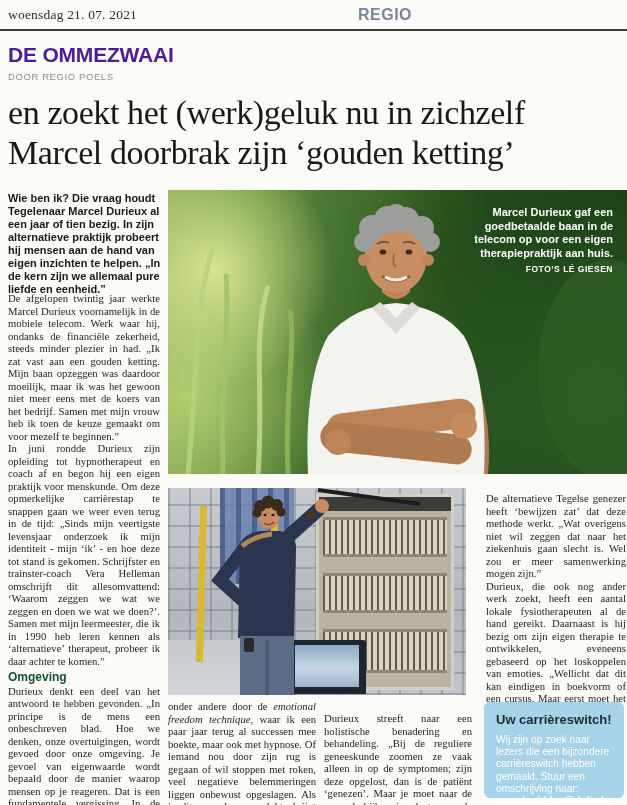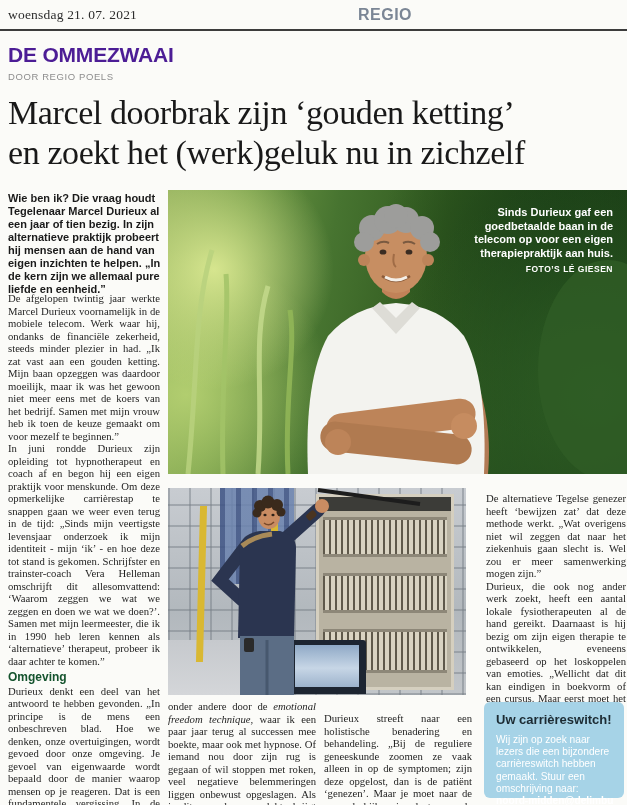--- a/index.html
+++ b/index.html
@@ -89,22 +89,22 @@
 <div class="page">
 
   <div class="m-date">woensdag 21. 07. 2021</div>
   <div class="m-section">REGIO</div>
   <div class="m-rule"></div>
 
   <div class="kicker">DE OMMEZWAAI</div>
   <div class="byline">DOOR REGIO POELS</div>
 
   <div class="headline">
+    <div>en zoekt het (werk)geluk nu in zichzelf</div>
     <div>Marcel doorbrak zijn ‘gouden ketting’</div>
-    <div>en zoekt het (werk)geluk nu in zichzelf</div>
   </div>
 
   <div class="intro">Wie ben ik? Die vraag houdt Tegelenaar Marcel Durieux al een jaar of tien bezig. In zijn alternatieve praktijk probeert hij mensen aan de hand van eigen inzichten te helpen. „In de kern zijn we allemaal pure liefde en eenheid.”</div>
 
   <div class="bodycol col1">
     <p>De afgelopen twintig jaar werkte Marcel Durieux voornamelijk in de mobiele telecom. Werk waar hij, ondanks de financiële zekerheid, steeds minder plezier in had. „Ik zat vast aan een gouden ketting. Mijn baan opzeggen was daardoor moeilijk, maar ik was het gewoon niet meer eens met de koers van het bedrijf. Samen met mijn vrouw heb ik toen de keuze gemaakt om voor mezelf te beginnen.”</p>
     <p>In juni rondde Durieux zijn opleiding tot hypnotherapeut en coach af en begon hij een eigen praktijk voor menskunde. Om deze opmerkelijke carrièrestap te snappen gaan we weer even terug in de tijd: „Sinds mijn veertigste levensjaar onderzoek ik mijn identiteit - mijn ‘ik’ - en hoe deze tot stand is gekomen. Schrijfster en trainster-coach Vera Helleman omschrijft dit allesomvattend: ‘Waarom zeggen we wat we zeggen en doen we wat we doen?’. Samen met mijn leermeester, die ik in 1990 heb leren kennen als ‘alternatieve’ therapeut, probeer ik daar achter te komen.”</p>
     <p class="subhead">Omgeving</p>
     <p>Durieux denkt een deel van het antwoord te hebben gevonden. „In principe is de mens een onbeschreven blad. Hoe we denken, onze overtuigingen, wordt gevoed door onze omgeving. Je gevoel van eigenwaarde wordt bepaald door de manier waarop mensen op je reageren. Dat is een fundamentele vergissing. In de kern is er alleen maar eenheid en pure liefde, alleen zijn we anders gaan geloven.”</p>
 
@@ -159,21 +159,21 @@
           <path d="M209,54 Q215,50 221,53" stroke="#7a5a40" stroke-width="2" fill="none"></path>
           <path d="M235,53 Q241,50 247,54" stroke="#7a5a40" stroke-width="2" fill="none"></path>
           <path d="M226,64 Q224,74 228,77" stroke="#a06c46" stroke-width="2" fill="none"></path>
           <path d="M214,86 Q228,96 242,86" stroke="#8a5a38" stroke-width="2.5" fill="none"></path>
           <path d="M217,87 Q228,93 239,87" stroke="#f4efe8" stroke-width="3" fill="none"></path>
         </g>
       </g>
     </svg>
 
     <div class="caption">
-      <div>Sinds Durieux gaf een goedbetaalde baan in de telecom op voor een eigen therapiepraktijk aan huis.</div>
+      <div>Marcel Durieux gaf een goedbetaalde baan in de telecom op voor een eigen therapiepraktijk aan huis.</div>
       <div class="credit">FOTO’S LÉ GIESEN</div>
     </div>
   </div>
 
   <div class="photo2">
     <div class="cage-blue"></div>
     <div class="floor"></div>
     <div class="rack">
       <div class="rack-top"></div>
       <div class="shelf s1"></div>

